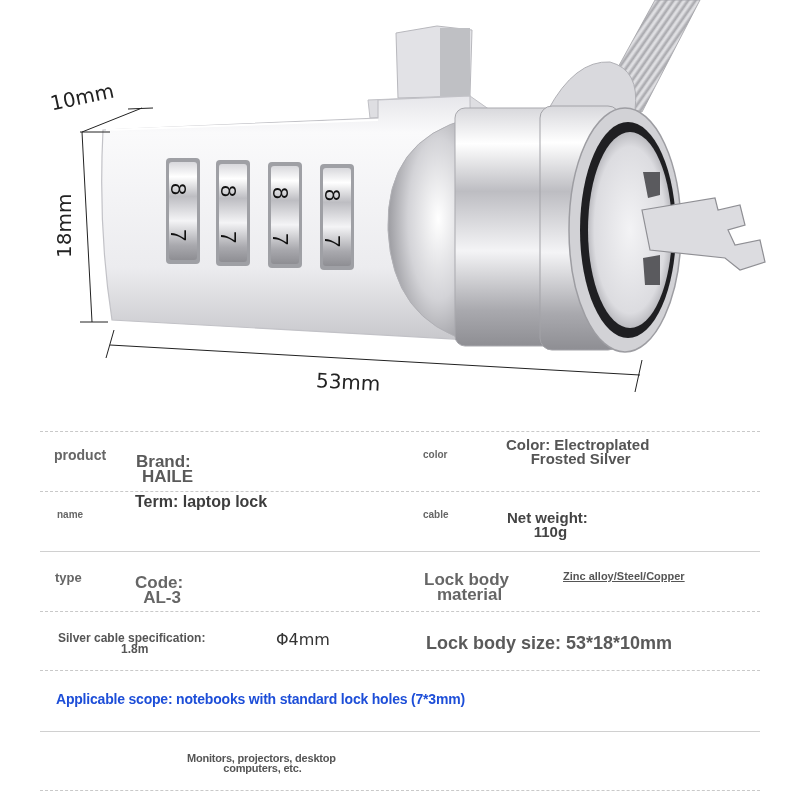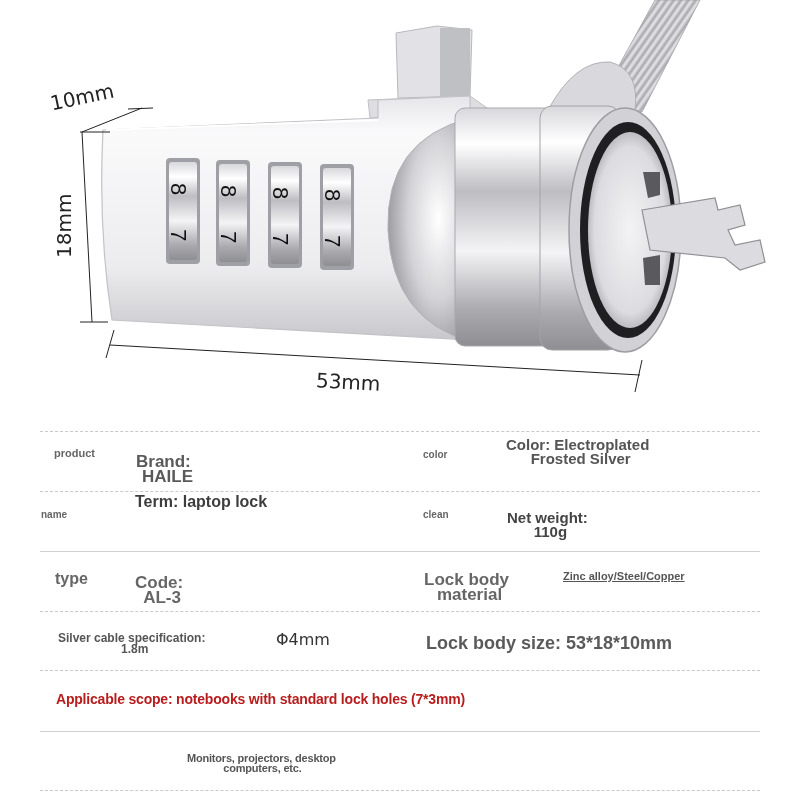--- a/index.html
+++ b/index.html
@@ -136,44 +136,44 @@
   <div class="t" style="left:222px;top:226px;font-size:22px;font-weight:normal;color:#111;transform:rotate(90deg);">7</div>
   <div class="t" style="left:274px;top:182px;font-size:22px;font-weight:normal;color:#111;transform:rotate(90deg);">8</div>
   <div class="t" style="left:274px;top:228px;font-size:22px;font-weight:normal;color:#111;transform:rotate(90deg);">7</div>
   <div class="t" style="left:326px;top:184px;font-size:22px;font-weight:normal;color:#111;transform:rotate(90deg);">8</div>
   <div class="t" style="left:326px;top:230px;font-size:22px;font-weight:normal;color:#111;transform:rotate(90deg);">7</div>
 </div>
 
 <div>
   <div class="spec-sep" style="top:431px"></div>
 
-  <div class="t small-tag" style="left:54px;top:448px;font-size:11px;">product</div>
+  <div class="t small-tag" style="left:54px;top:448px;font-size:14px;">product</div>
   <div class="t big two-line" style="left:136px;top:454px;">
     <span>Brand:</span>
     <span class="l2">HAILE</span>
   </div>
   <div class="t small-tag" style="left:423px;top:450px;">color</div>
   <div class="t mid two-line" style="left:506px;top:438px;">
     <span>Color: Electroplated</span>
     <span class="l2">Frosted Silver</span>
   </div>
 
   <div class="spec-sep" style="top:491px"></div>
 
-  <div class="t small-tag" style="left:41px;top:510px;text-align:center;">name</div>
+  <div class="t small-tag" style="left:57px;top:510px;text-align:center;">name</div>
   <div class="t big dark" style="left:135px;top:494px;font-size:16px;">Term: laptop lock</div>
-  <div class="t small-tag" style="left:423px;top:510px;">clean</div>
+  <div class="t small-tag" style="left:423px;top:510px;">cable</div>
   <div class="t mid two-line" style="left:507px;top:511px;color:#444;">
     <span>Net weight:</span>
     <span class="l2">110g</span>
   </div>
 
   <div class="spec-sep solid" style="top:551px"></div>
 
-  <div class="t small-tag" style="left:55px;top:571px;font-size:16px;">type</div>
+  <div class="t small-tag" style="left:55px;top:571px;font-size:13px;">type</div>
   <div class="t big two-line" style="left:135px;top:575px;color:#666;">
     <span>Code:</span>
     <span class="l2">AL-3</span>
   </div>
   <div class="t big two-line" style="left:424px;top:572px;color:#666;">
     <span>Lock body</span>
     <span class="l2">material</span>
   </div>
   <div class="t xs" style="left:563px;top:571px;text-decoration:underline;">Zinc alloy/Steel/Copper</div>
 
@@ -181,21 +181,21 @@
 
   <div class="t two-line" style="left:58px;top:633px;font-size:12px;color:#555;">
     <span>Silver cable specification:</span>
     <span class="l2">1.8m</span>
   </div>
   <div class="t phi" style="left:276px;top:632px;">Φ4mm</div>
   <div class="t big" style="left:426px;top:634px;font-size:18px;">Lock body size: 53*18*10mm</div>
 
   <div class="spec-sep" style="top:670px"></div>
 
-  <div class="t condensed" style="left:56px;top:692px;font-size:14px;color:#b91c1c;">Applicable scope: notebooks with standard lock holes (7*3mm)</div>
+  <div class="t condensed" style="left:56px;top:692px;font-size:14px;color:#1d4ed8;">Applicable scope: notebooks with standard lock holes (7*3mm)</div>
 
   <div class="spec-sep solid" style="top:731px"></div>
 
   <div class="t two-line condensed" style="left:187px;top:754px;font-size:11px;color:#555;">
     <span>Monitors, projectors, desktop</span>
     <span class="l2" style="padding-left:2px">computers, etc.</span>
   </div>
 
   <div class="spec-sep" style="top:790px"></div>
 </div>

